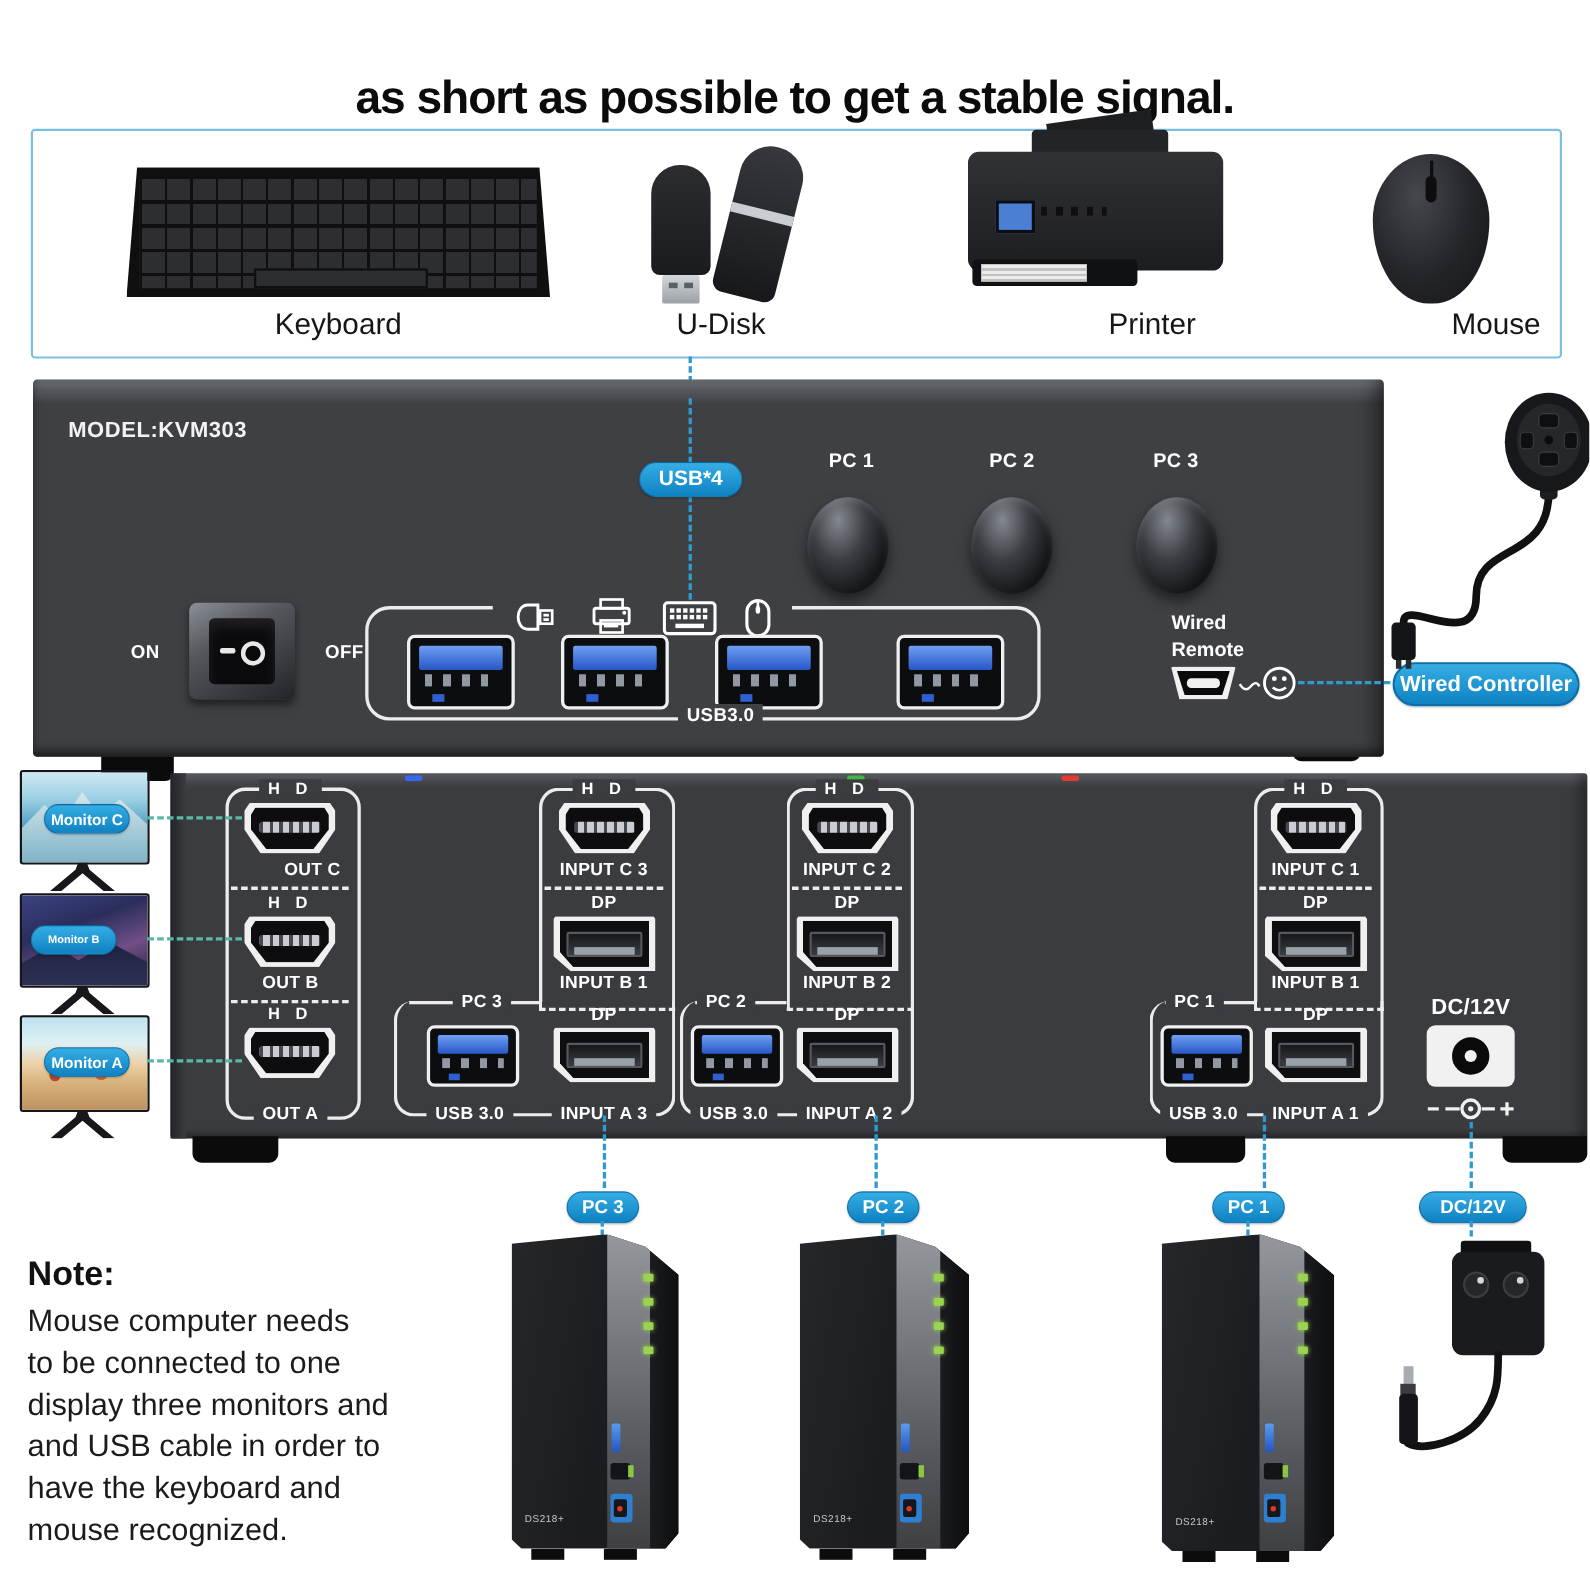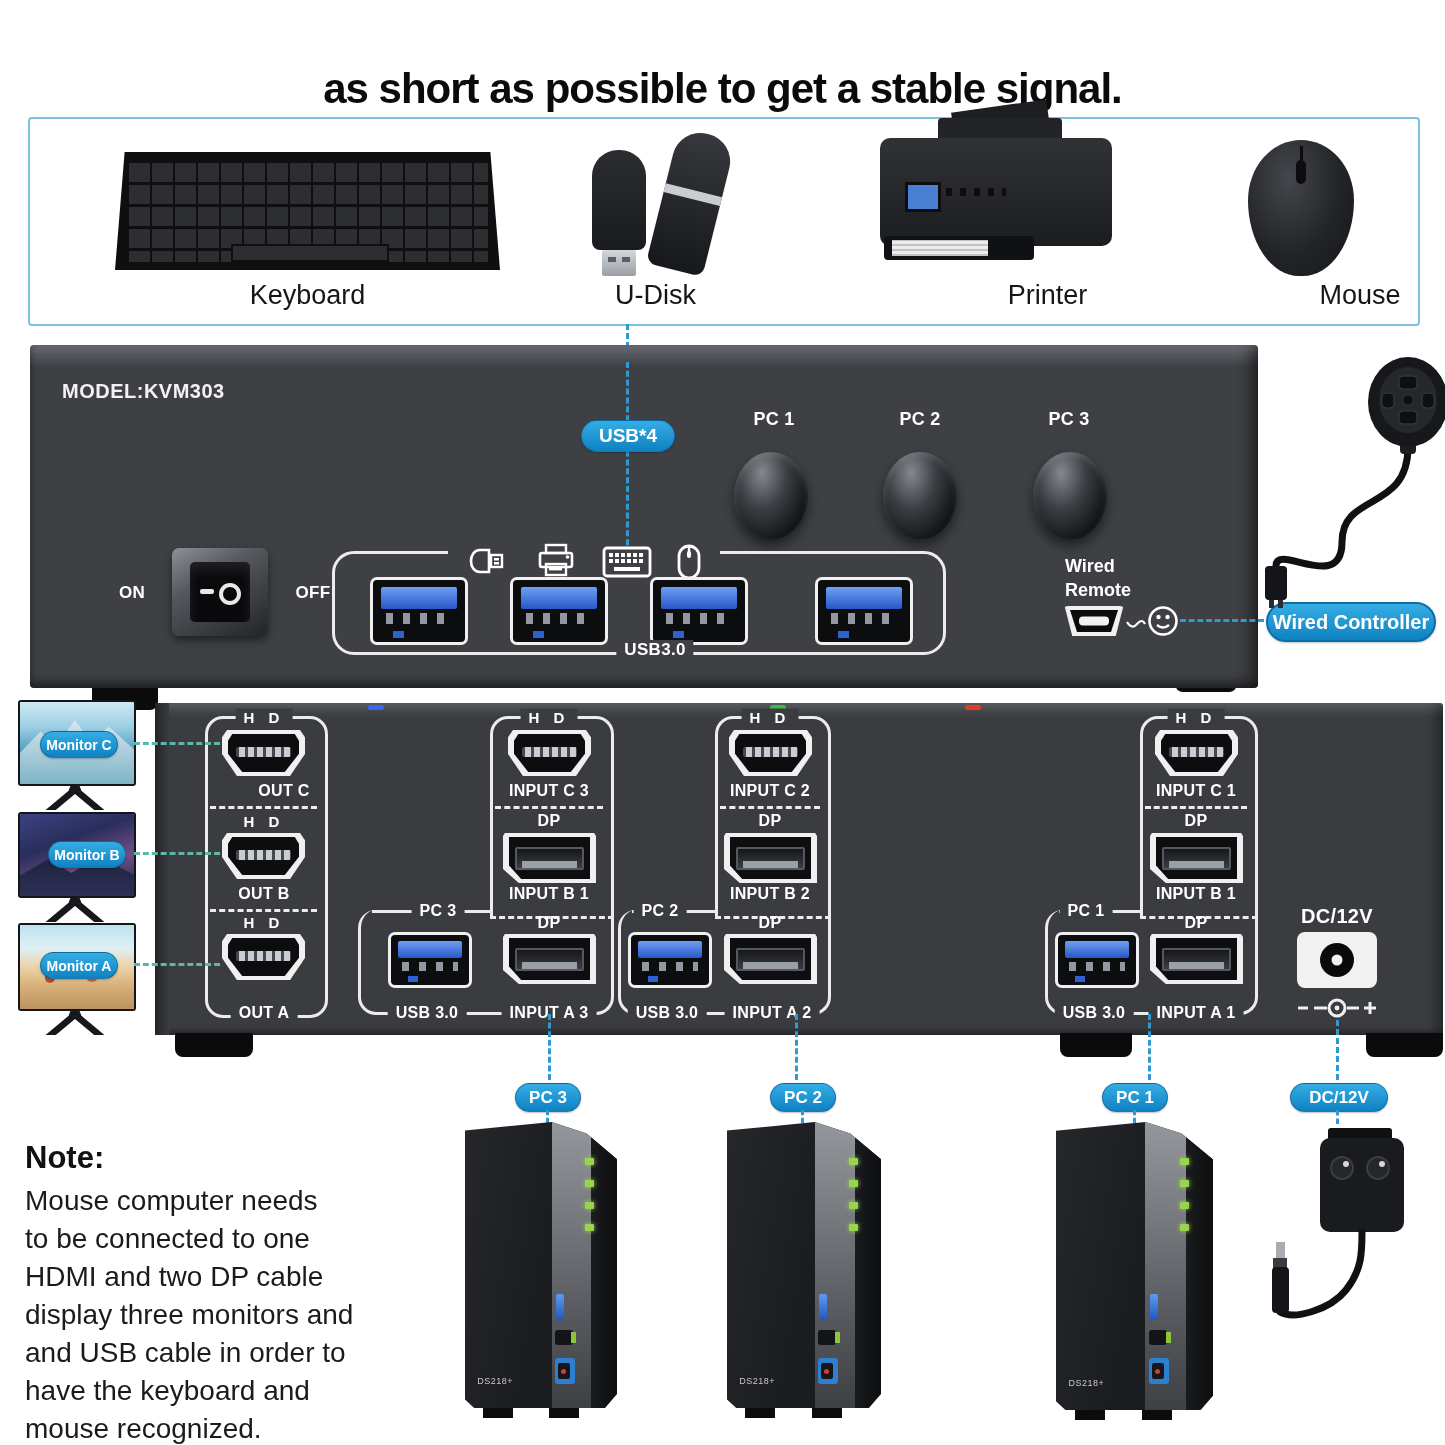--- a/index.html
+++ b/index.html
@@ -403,21 +403,21 @@
   </div>
   <div class="stand" style="left:43px;top:784px;width:64px;height:26px;"></div>
   <div class="pill" style="left:40px;top:731px;width:76px;height:25px;font-size:14px;">Monitor C</div>
   <div class="hdasht" style="left:134px;top:742px;width:86px;"></div>
 
   <div class="screen" style="left:18px;top:812px;width:114px;height:82px;">
     <div class="abs" style="inset:0;background:linear-gradient(160deg,#3c4282 0,#2a2e5c 35%,#714e86 65%,#1c1f3c 100%);"></div>
     <div class="abs" style="inset:0;background:linear-gradient(180deg,#12142a,#2c3054);clip-path:polygon(0 75%,25% 55%,45% 72%,70% 52%,100% 74%,100% 100%,0 100%);"></div>
   </div>
   <div class="stand" style="left:43px;top:896px;width:64px;height:26px;"></div>
-  <div class="pill" style="left:48px;top:841px;width:76px;height:25px;font-size:14px;">Monitor B</div>
+  <div class="pill" style="left:28px;top:841px;width:76px;height:25px;font-size:10px;">Monitor B</div>
   <div class="hdasht" style="left:134px;top:852px;width:86px;"></div>
 
   <div class="screen" style="left:18px;top:923px;width:114px;height:84px;">
     <div class="abs" style="inset:0;background:linear-gradient(180deg,#bde2ef 0,#dff0f4 28%,#ecd2a8 50%,#d8b07a 72%,#bd9260 100%);"></div>
     <div class="abs" style="left:58%;top:42%;width:12px;height:22px;border-radius:6px;background:#d9622b;"></div>
     <div class="abs" style="left:22%;top:48%;width:10px;height:18px;border-radius:5px;background:#b8482a;"></div>
   </div>
   <div class="stand" style="left:43px;top:1009px;width:64px;height:26px;"></div>
   <div class="pill" style="left:40px;top:952px;width:76px;height:25px;font-size:14px;">Monitor A</div>
   <div class="hdasht" style="left:134px;top:963px;width:86px;"></div>
@@ -434,21 +434,20 @@
 
   <div class="vdash" style="left:546px;top:1110px;height:13px;"></div>
   <div class="vdash" style="left:801px;top:1110px;height:13px;"></div>
   <div class="vdash" style="left:1133px;top:1110px;height:13px;"></div>
   <div class="vdash" style="left:1336px;top:1110px;height:14px;"></div>
 
   <div class="abs" style="left:25px;top:1140px;font-size:31px;font-weight:700;color:#111;">Note:</div>
   <div class="abs" style="left:25px;top:1182px;width:440px;">
     <div class="note-line">Mouse computer needs</div>
     <div class="note-line">to be connected to one</div>
-    <div class="note-line">HDMI and two DP cable</div>
     <div class="note-line">display three monitors and</div>
     <div class="note-line">and USB cable in order to</div>
     <div class="note-line">have the keyboard and</div>
     <div class="note-line">mouse recognized.</div>
   </div>
 
   <div class="tower" style="left:465px;top:1122px;width:152px;height:296px;">
     <div class="tw-body">
       <div class="tw-strip"></div>
       <div class="tw-side"></div>

